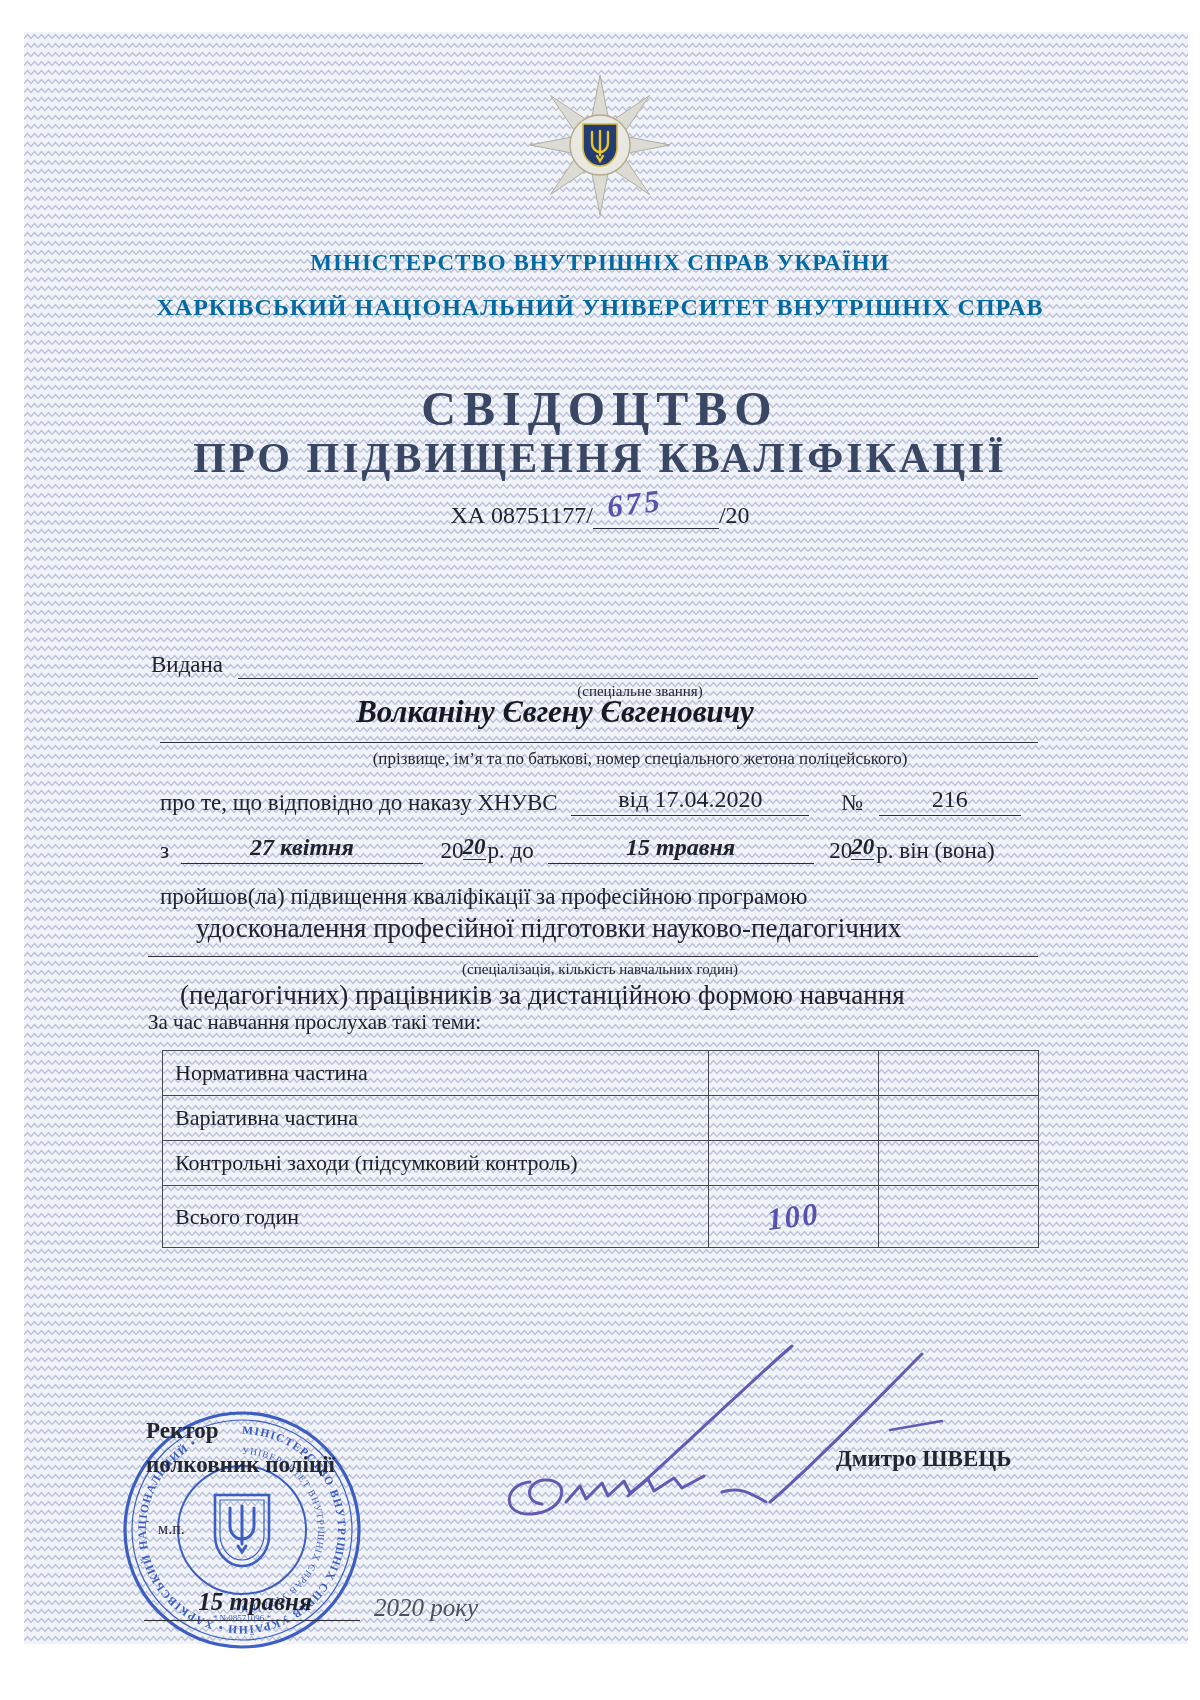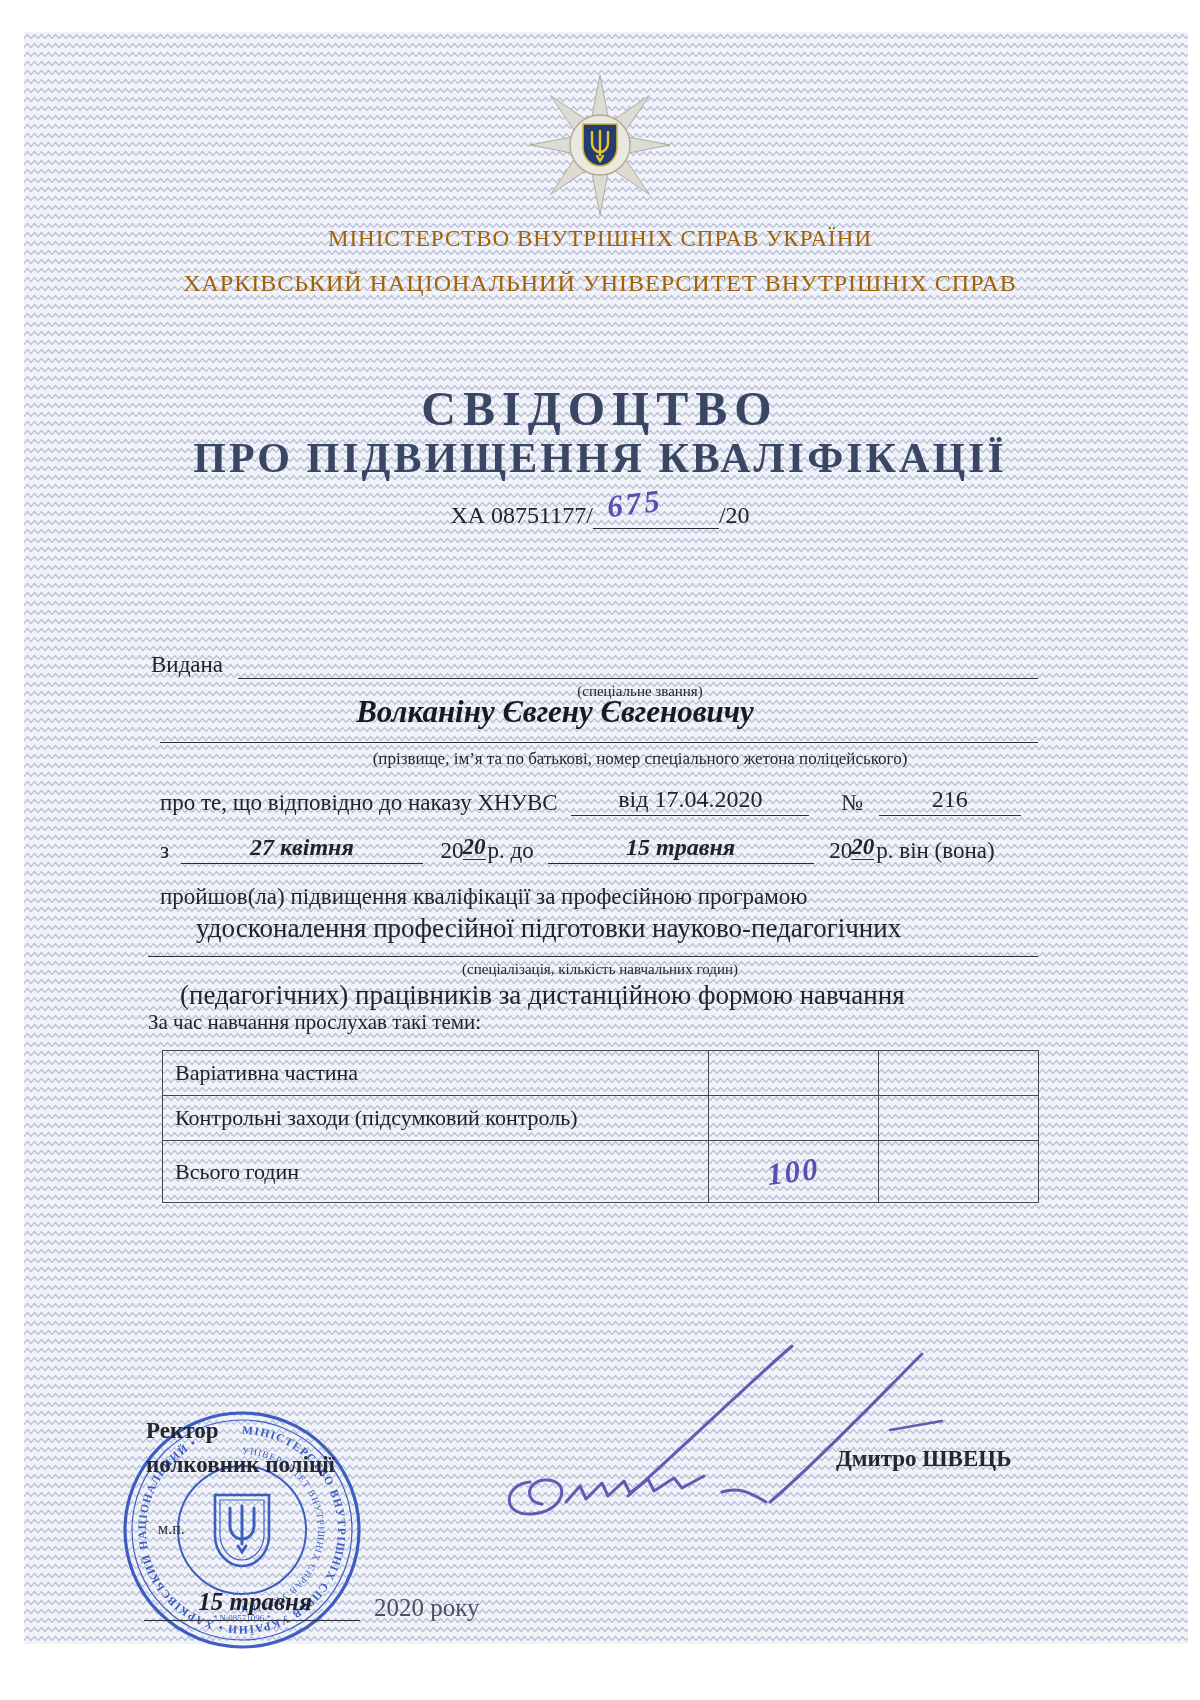--- a/index.html
+++ b/index.html
@@ -10,21 +10,21 @@
     --pattern-line:#b9c2da;
   }
   html,body{margin:0;padding:0;background:#ffffff;}
   #page{
     position:relative;width:1200px;height:1700px;background:#ffffff;overflow:hidden;
     font-family:"Liberation Serif", serif;color:var(--ink);
   }
   .abs{position:absolute;}
   .bgpat{position:absolute;left:24px;top:32px;width:1164px;height:1612px;}
   .center{left:0;right:0;text-align:center;}
-  .ministry{font-weight:normal;color:#a16207;letter-spacing:1px;}
+  .ministry{font-weight:bold;color:#0369a1;letter-spacing:1px;margin-top:24px;}
   .m1{top:226px;font-size:23px;}
   .m2{top:270px;font-size:24px;}
   .title1{top:381px;font-size:48px;font-weight:bold;color:var(--title-navy);letter-spacing:7px;}
   .title2{top:434px;font-size:42px;font-weight:bold;color:var(--title-navy);letter-spacing:3px;}
   .numline{top:498px;font-size:24px;}
   .numline .blank{display:inline-block;width:126px;border-bottom:1.8px solid #2a2a38;position:relative;height:30px;vertical-align:bottom;}
   .hand{color:var(--hand-purple);font-style:italic;font-weight:bold;}
   .hand675{position:absolute;left:14px;top:-12px;font-size:31px;transform:rotate(-7deg);letter-spacing:3px;}
   .line{border-bottom:1.7px solid #2f2f3a;height:0;}
   .caption{font-size:15px;color:#22242f;}
@@ -40,21 +40,21 @@
   table.cert{border-collapse:collapse;table-layout:fixed;width:876px;}
   table.cert td,table.cert th{border:1.8px solid #45454f;font-size:22px;font-weight:normal;padding:0 12px;color:#1c1e28;}
   table.cert th{text-align:center;}
   td.c{text-align:center;}
   .rowh1{height:50px;} .rowh2{height:45px;} .rowh3{height:62px;}
   .bold{font-weight:bold;}
   .hand100{color:var(--hand-purple);font-style:italic;font-weight:bold;font-size:31px;letter-spacing:2px;display:inline-block;transform:rotate(-7deg);}
   .sigblock{font-size:23px;font-weight:bold;color:#23252f;}
   .mp{font-size:16px;font-weight:normal;color:#2a2c38;}
   .datefill{font-size:25px;font-weight:bold;font-style:italic;color:#1d1f29;}
-  .dateyear{font-size:25px;color:#4c4f5e;}
+  .dateyear{font-size:25px;font-style:italic;color:#4c4f5e;}
   svg text{font-family:"Liberation Serif", serif;}
 </style>
 </head>
 <body>
 
 <div id="page">
 
   <svg class="bgpat" xmlns="http://www.w3.org/2000/svg">
     <defs>
       <pattern id="zz" width="14" height="9" patternUnits="userSpaceOnUse">
@@ -120,20 +120,25 @@
   <div class="abs bigserif" style="left:180px;top:980px;">(педагогічних) працівників за дистанційною формою навчання</div>
   <div class="abs" style="left:148px;top:1010px;font-size:21px;">За час навчання прослухав такі теми:</div>
 
   <table class="cert abs" style="left:162px;top:1050px;">
     <colgroup>
         <col style="width:546px">
         <col style="width:170px">
         <col style="width:160px">
       </colgroup>
     <tbody>
+    <tr class="rowh2">
+      <td>Нормативна частина</td>
+      <td class="c"></td>
+      <td class="c"></td>
+    </tr>
     <tr class="rowh2">
       <td>Варіативна частина</td>
       <td class="c"></td>
       <td class="c"></td>
     </tr>
     <tr class="rowh2">
       <td>Контрольні заходи (підсумковий контроль)</td>
       <td class="c"></td>
       <td class="c"></td>
     </tr>

